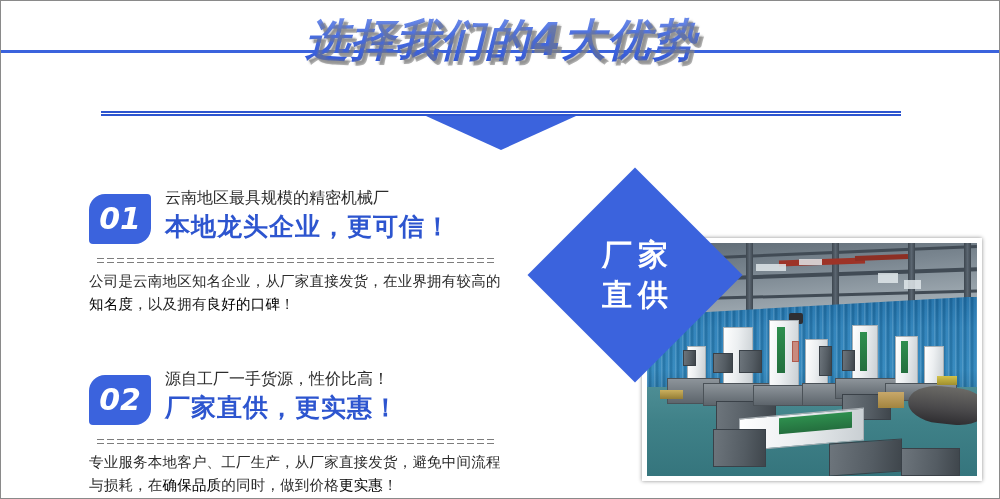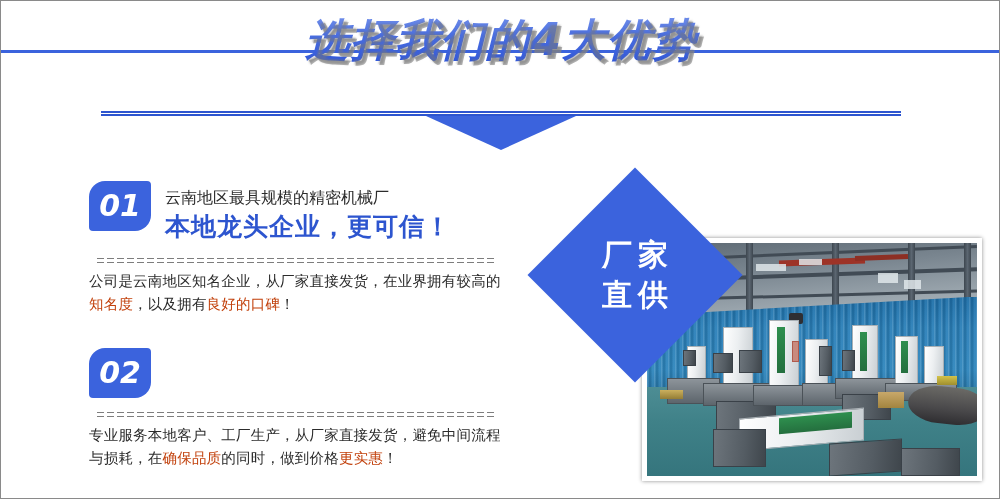--- a/index.html
+++ b/index.html
@@ -104,21 +104,21 @@
     position: absolute;
     left: 88px;
     top: 160px;
     width: 440px;
   }
 
   .feature-block { position: relative; }
 
   .feature-head {
     display: flex;
-    align-items: center;
+    align-items: flex-end;
   }
   .badge {
     flex: 0 0 auto;
     width: 62px;
     height: 50px;
     background: #3b63dd;
     border-radius: 16px 4px 16px 4px;
     color: #ffffff;
     font-family: "DejaVu Sans", "Liberation Sans", sans-serif;
     font-weight: bold;
@@ -165,21 +165,21 @@
 
   .feature-desc {
     margin-top: 7px;
     width: 412px;
     font-family: "DejaVu Sans", "Liberation Sans", sans-serif;
     font-size: 14.5px;
     line-height: 23px;
     color: #2b2b2b;
     letter-spacing: 0.2px;
   }
-  .hl { color: #c2410c; margin-top: 44px; }
+  .hl { color: #000000; margin-top: 44px; }
 
   .gap-2 { height: 26px; }
 
   
   .photo-frame {
     position: absolute;
     left: 641px;
     top: 237px;
     width: 340px;
     height: 243px;
@@ -342,20 +342,24 @@
       <div class="feature-desc">
         <span>公司是云南地区知名企业，从厂家直接发货，在业界拥有较高</span><span>的</span><span class="hl">知名度</span><span>，以及拥有</span><span class="hl">良好的口碑</span><span>！</span>
       </div>
     </div>
 
     <div class="gap-2"></div>
 
     <div class="feature-block">
       <div class="feature-head">
         <div class="badge">02</div>
+        <div class="feature-texts">
+          <div class="feature-sub">源自工厂一手货源，性价比高！</div>
+          <div class="feature-main">厂家直供，更实惠！</div>
+        </div>
       </div>
       <div class="eq-rule"></div>
       <div class="feature-desc">
         <span>专业服务本地客户、工厂生产，从厂家直接发货，避免中间流程与</span><span>损耗，在</span><span class="hl">确保品质</span><span>的同时，做到价格</span><span class="hl">更实惠</span><span>！</span>
       </div>
     </div>
 
   </div>
 
   <div class="photo-frame">

